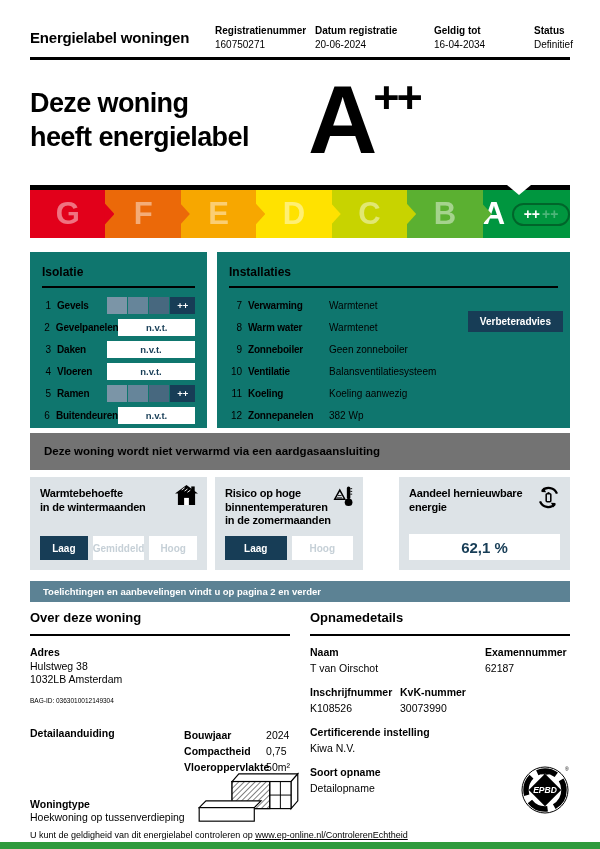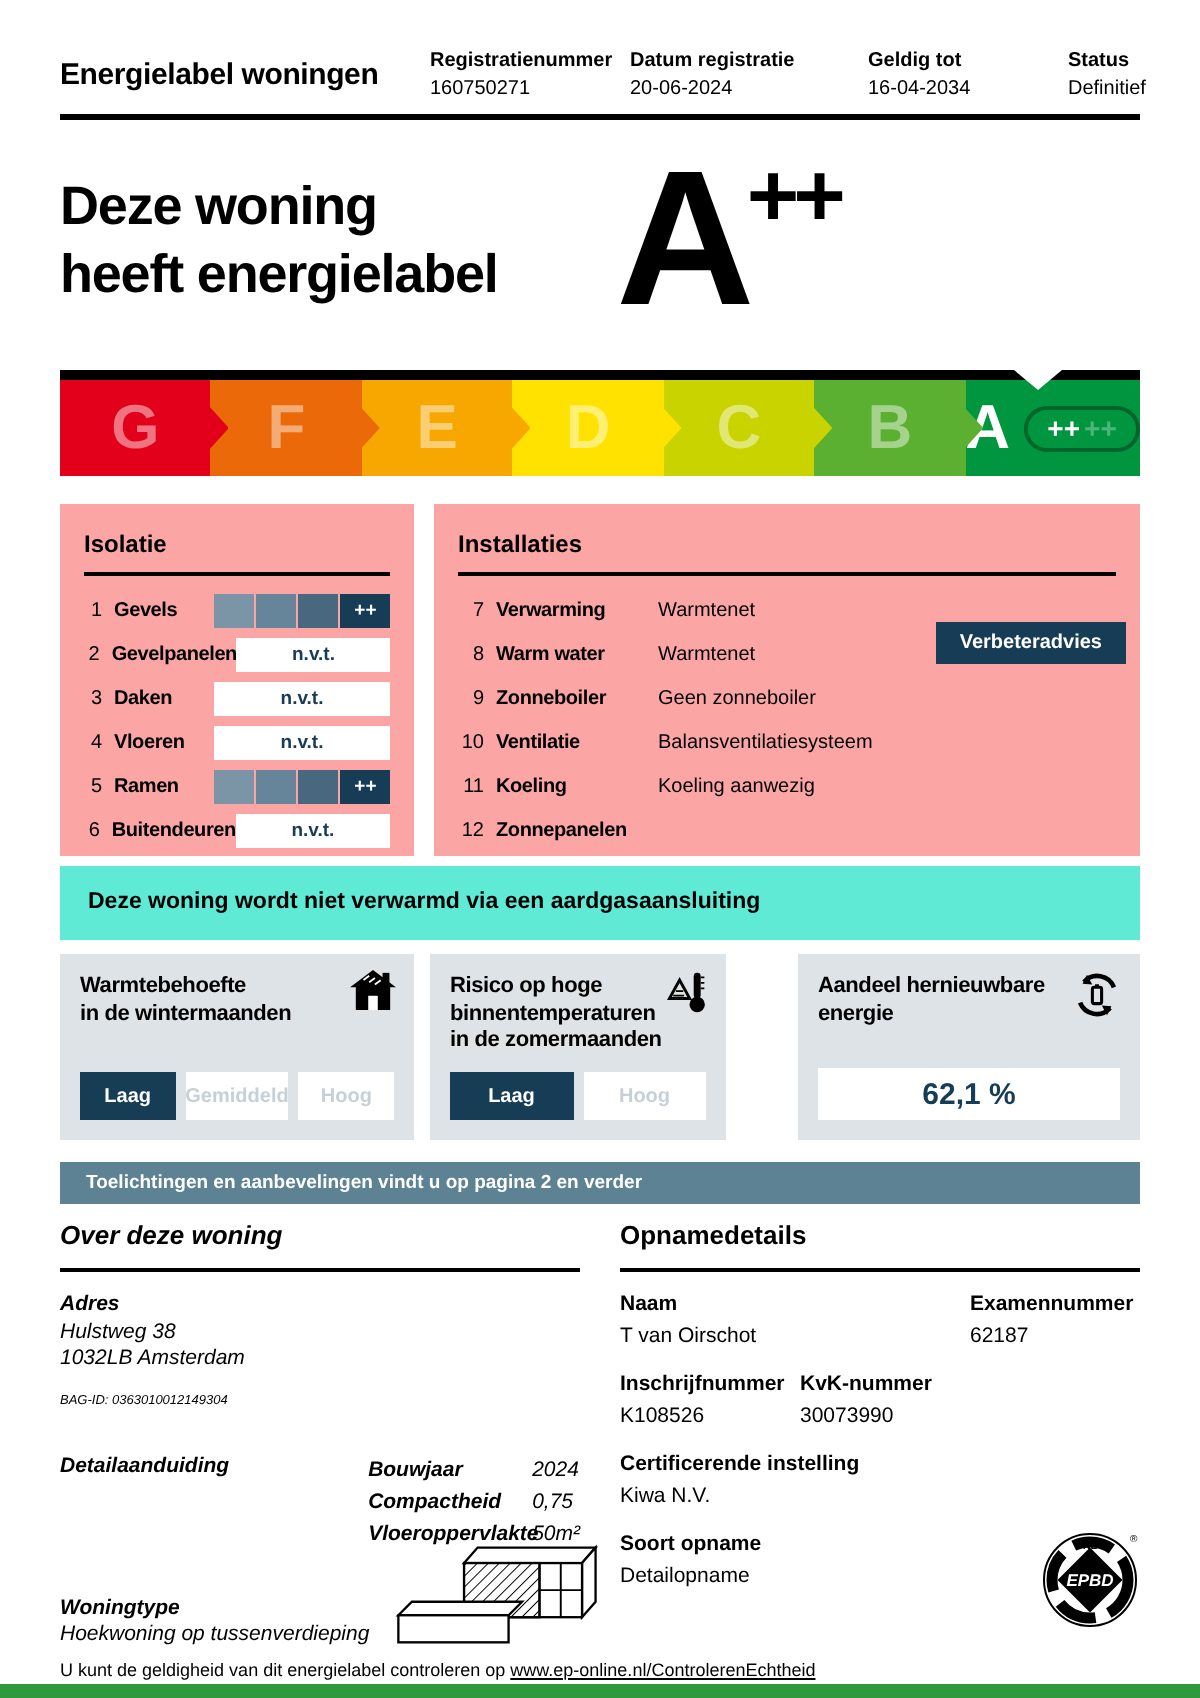--- a/index.html
+++ b/index.html
@@ -31,41 +31,41 @@
   .seg-letter { font-size:31px; font-weight:bold; color:rgba(255,255,255,0.45); }
   .chev { position:absolute; right:-9px; top:50%; transform:translateY(-50%); width:10px; height:22px;
           clip-path:polygon(0 0,100% 50%,0 100%); z-index:3; }
   .seg-a { gap:7px; }
   .seg-letter.active { color:#fff; }
   .pill { display:flex; align-items:center; justify-content:center; gap:2px; width:58px; height:23px;
           border:2px solid rgba(0,0,0,0.32); border-radius:13px; font-size:14px; font-weight:bold; }
   .pill b { color:#fff; } .pill i { color:rgba(255,255,255,0.3); font-style:normal; }
 
   
-  .panel { position:absolute; top:252px; height:176px; background:#fca5a5; padding:13px 12px; }
+  .panel { position:absolute; top:252px; height:176px; background:#0f766e; padding:13px 12px; }
   .panel-isolatie { left:30px; width:177px; }
   .panel-install  { left:217px; width:353px; }
   .panel h3 { font-size:12px; font-weight:bold; margin-bottom:7px; }
   .panel-rule { height:2px; background:#000; margin-bottom:9px; }
   .irow { display:flex; align-items:center; height:17px; margin-bottom:5px; font-size:10px; }
   .rnum { width:9px; text-align:right; margin-right:6px; }
   .rlabel { font-weight:bold; flex:1; letter-spacing:-0.2px; }
   .rbar { width:88px; height:17px; display:flex; gap:1.5px; }
   .bs { flex:1; }
   .bs.last { flex:1.25; display:flex; align-items:center; justify-content:center; color:#fff; font-weight:bold; font-size:9.5px; }
   .rnvt { width:88px; height:17px; background:#fff; color:#173d56; font-weight:bold; font-size:9.5px;
           display:flex; align-items:center; justify-content:center; }
   .rnum2 { width:13px; }
   .rlabel2 { font-weight:bold; width:77px; margin-right:4px; letter-spacing:-0.2px; }
   .rval { flex:1; }
   .verbeteradvies { position:absolute; top:59px; right:7px; background:#173d56; color:#fff; border:none;
           font-family:inherit; font-size:10px; font-weight:bold; padding:5px 12px; }
 
   
-  .gasbanner { position:absolute; top:433px; left:30px; width:540px; height:37px; background:#5eead4;
+  .gasbanner { position:absolute; top:433px; left:30px; width:540px; height:37px; background:#737373;
           font-size:11.5px; font-weight:bold; line-height:37px; padding-left:14px; }
 
   
   .ibox { position:absolute; top:477px; height:93px; background:#dde3e7; padding:10px; }
   .ibox1 { left:30px; width:177px; }
   .ibox2 { left:215px; width:148px; }
   .ibox3 { left:399px; width:171px; }
   .ibox-title { font-size:11px; font-weight:bold; line-height:13.5px; letter-spacing:-0.2px; }
   .ibox-icon { position:absolute; top:8px; right:9px; }
   .ibox-buttons { position:absolute; left:10px; right:10px; bottom:10px; display:flex; gap:5px; }
@@ -73,21 +73,21 @@
   .ibtn.on  { background:#173d56; color:#fff; }
   .ibtn.off { background:#fff; color:#c6d0d7; }
   .ivalue { position:absolute; left:10px; right:10px; bottom:10px; height:26px; background:#fff; color:#173d56;
           font-size:15px; font-weight:bold; display:flex; align-items:center; justify-content:center; }
 
   
   .pagebanner { position:absolute; top:581px; left:30px; width:540px; height:21px; background:#5c8294; color:#fff;
           font-size:9.5px; font-weight:bold; line-height:21px; padding-left:13px; }
 
   
-  .colL { position:absolute; top:610px; left:30px; width:260px;font-style:italic; }
+  .colL { position:absolute; top:610px; left:30px; width:260px; }
   .colR { position:absolute; top:610px; left:310px; width:260px; }
   .col-h { font-size:13px; font-weight:bold; padding-bottom:9px; border-bottom:2px solid #000; }
   .lbl { font-size:10.5px; font-weight:bold; line-height:13.5px; }
   .val { font-size:10.5px; line-height:13.5px; }
   .blk-adres { margin-top:10px; }
   .bagid { margin-top:10px; font-size:6.5px; }
   .factrow { margin-top:23px; display:flex; }
   .factrow .dlabel { width:145px; }
   .facts { flex:1; }
   .fact { display:flex; line-height:16px;padding-left:41px; }
@@ -253,20 +253,21 @@
       <span class="rval">Balansventilatiesysteem</span>
     </div>
     <div class="irow">
       <span class="rnum rnum2">11</span>
       <span class="rlabel2">Koeling</span>
       <span class="rval">Koeling aanwezig</span>
     </div>
     <div class="irow">
       <span class="rnum rnum2">12</span>
       <span class="rlabel2">Zonnepanelen</span>
+      <span class="rval">382 Wp</span>
     </div>
   </div>
 
   <div class="gasbanner">Deze woning wordt niet verwarmd via een aardgasaansluiting</div>
 
   <div class="ibox ibox1">
     <div class="ibox-title">
       <div>Warmtebehoefte</div>
       <div>in de wintermaanden</div>
     </div>

